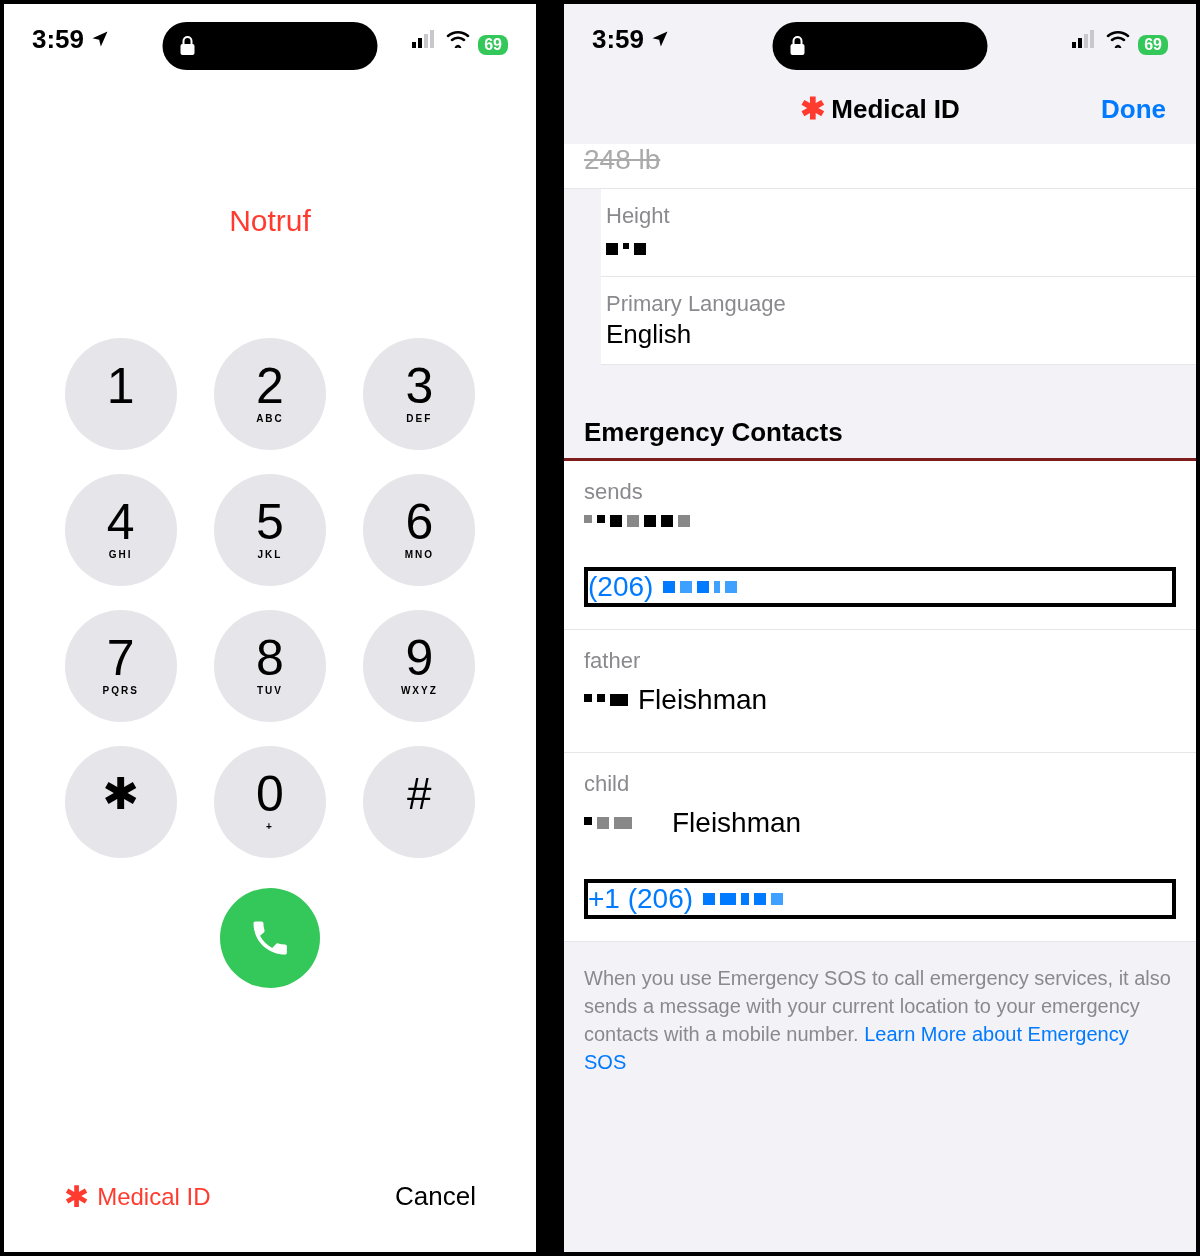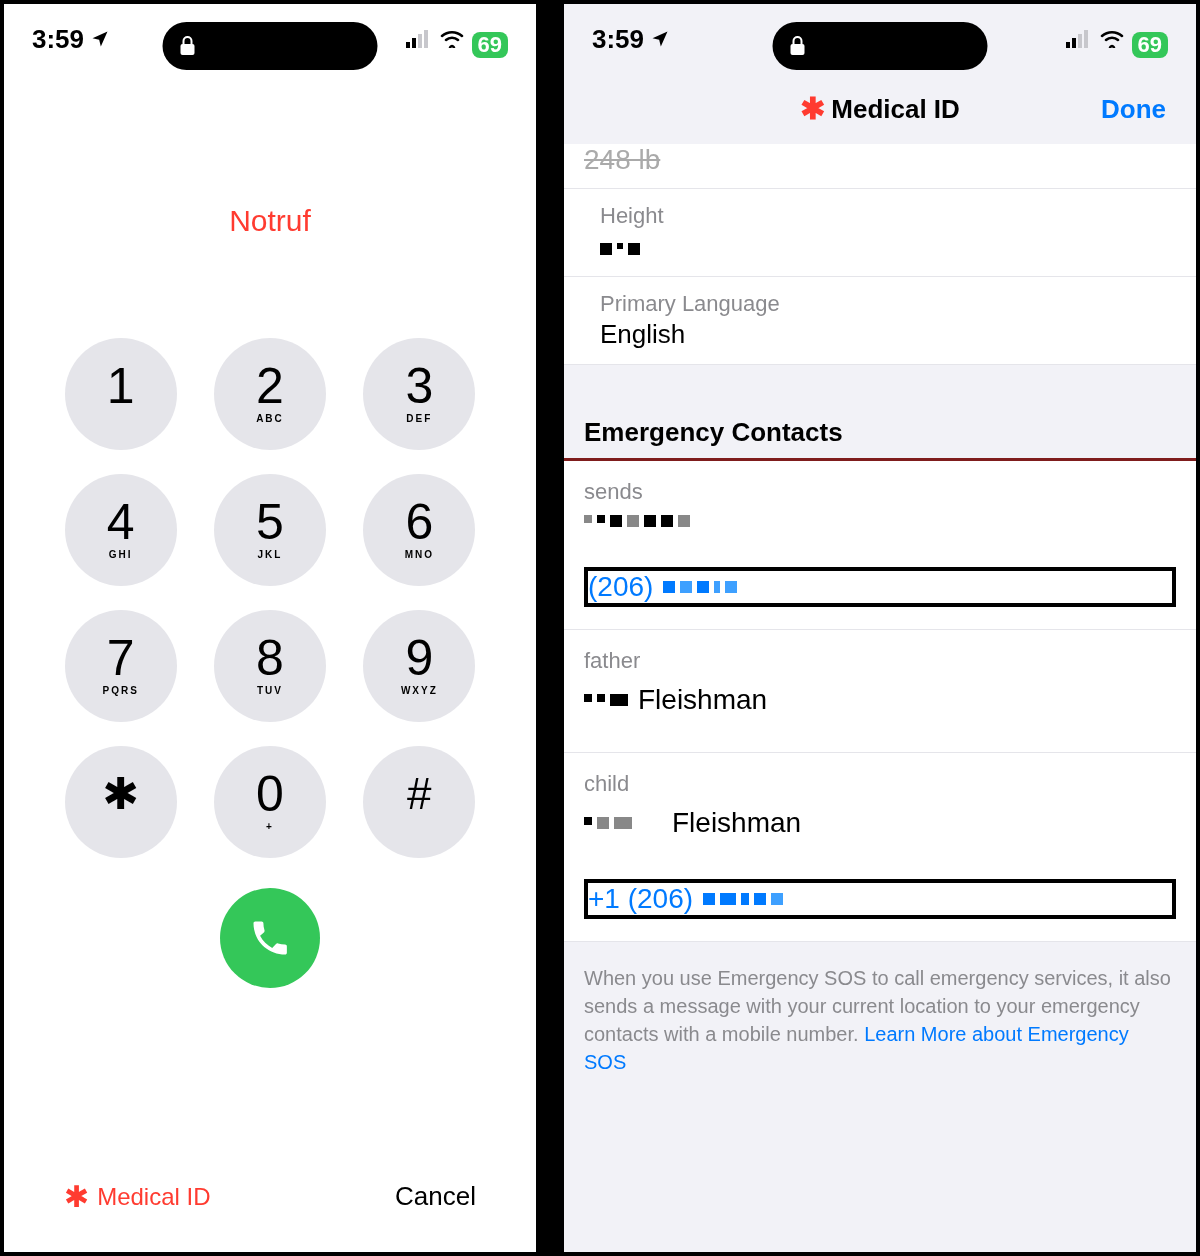--- a/index.html
+++ b/index.html
@@ -18,21 +18,21 @@
     padding: 0 28px; font-size: 26px; font-weight: 600; position: relative;
   }
   .statusbar .time { display: flex; align-items: center; gap: 6px; }
   .statusbar .island {
     position: absolute; left: 50%; transform: translateX(-50%);
     top: 18px; width: 215px; height: 48px; background: #000; border-radius: 26px;
     display: flex; align-items: center; padding-left: 16px;
   }
   .statusbar .right { display: flex; align-items: center; gap: 8px; }
   .batt {
-    background: #34c759; color: #fff; font-size: 22px; font-weight: 700;
+    background: #34c759; color: #fff; font-size: 16px; font-weight: 700;
     border-radius: 8px; padding: 2px 6px; line-height: 1; margin-top: 12px;
   }
   
   .notruf {
     text-align: center; color: #ff3b30; font-size: 30px; font-weight: 400;
     margin-top: 130px;
   }
   .keypad {
     margin: 100px auto 0; width: 420px; display: grid;
     grid-template-columns: repeat(3,1fr); gap: 24px 28px; justify-items: center;
@@ -66,21 +66,21 @@
   .navbar .done {
     position: absolute; right: 30px; color: #007aff; font-size: 26px; font-weight: 600;
     cursor: pointer;
   }
   .content-right { overflow: hidden; }
   .cut-row {
     background: #fff; color: #888; font-size: 28px; padding: 0 20px 12px;
     border-bottom: 1px solid #e5e5ea;
   }
   .field {
-    background: #fff; padding: 14px 36px; border-bottom: 1px solid #e5e5ea;
+    background: #fff; padding: 14px 5px; border-bottom: 1px solid #e5e5ea; margin-left: 37px;
   }
   .field .label { color: #8a8a8e; font-size: 22px; margin-bottom: 2px; }
   .field .value { color: #000; font-size: 26px; }
   .section-gap { height: 36px; background: #f2f2f7; }
   .section-header {
     background: #f2f2f7; padding: 16px 20px 10px; font-size: 26px; font-weight: 700;
     border-bottom: 3px solid #7f1d1d;
   }
   .contact {
     background: #fff; padding: 18px 20px 22px; border-bottom: 1px solid #e5e5ea;

